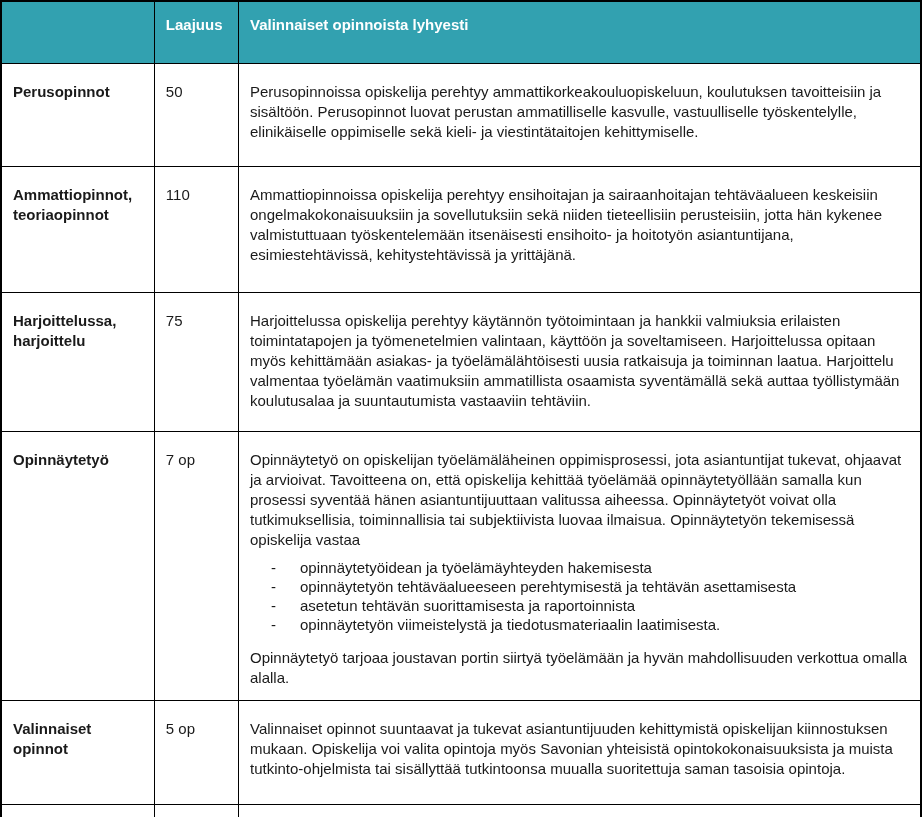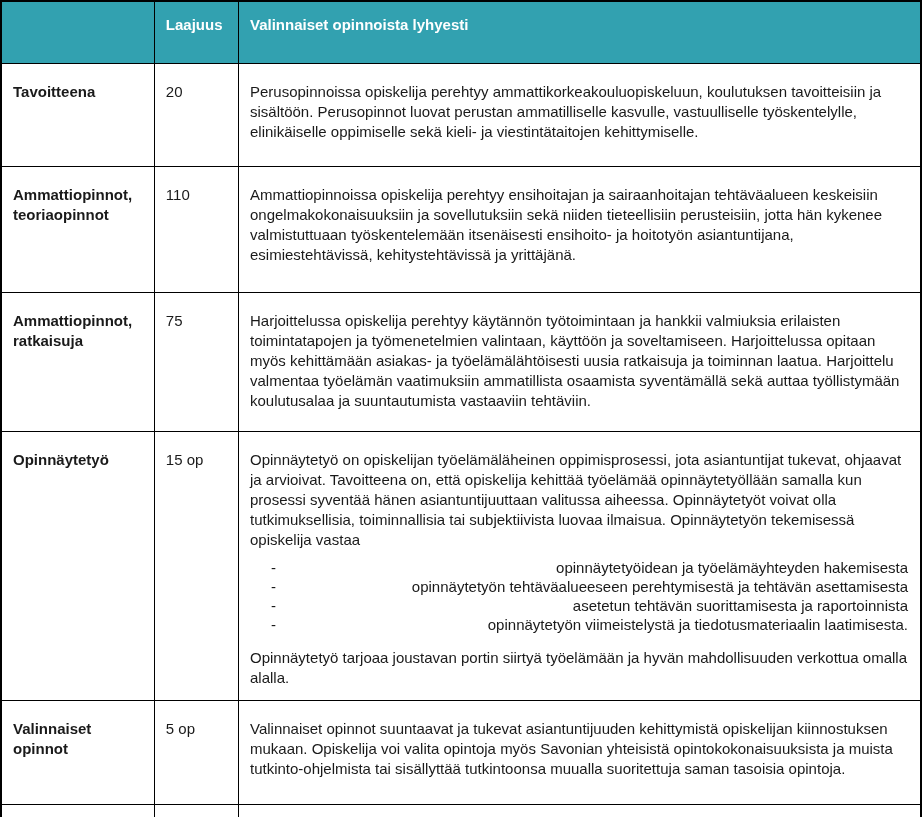--- a/index.html
+++ b/index.html
@@ -72,21 +72,20 @@
   .bullet {
     display: flex;
     padding-left: 21px;
     line-height: 19px;
   }
   .bullet .dash {
     flex: 0 0 29px;
   }
   .bullet .bullet-text {
     flex: 1 1 auto;
-    text-align: right;
   }
 </style>
 </head>
 <body>
 
 <div class="doc">
   <table class="curriculum">
     <colgroup>
       <col class="c1">
         <col class="c2">
@@ -94,39 +93,39 @@
     </colgroup>
     <thead>
       <tr class="r-header">
         <th></th>
         <th>Laajuus</th>
         <th>Valinnaiset opinnoista lyhyesti</th>
       </tr>
     </thead>
     <tbody>
       <tr class="r-0">
-        <td class="cat">Tavoitteena</td>
-        <td class="ext">20</td>
+        <td class="cat">Perusopinnot</td>
+        <td class="ext">50</td>
         <td class="desc">Perusopinnoissa opiskelija perehtyy ammattikorkeakouluopiskeluun, koulutuksen tavoitteisiin ja sisältöön. Perusopinnot luovat perustan ammatilliselle kasvulle, vastuulliselle työskentelylle, elinikäiselle oppimiselle sekä kieli- ja viestintätaitojen kehittymiselle.</td>
       </tr>
       <tr class="r-1">
         <td class="cat">Ammattiopinnot, teoriaopinnot</td>
         <td class="ext">110</td>
         <td class="desc">Ammattiopinnoissa opiskelija perehtyy ensihoitajan ja sairaanhoitajan tehtäväalueen keskeisiin ongelmakokonaisuuksiin ja sovellutuksiin sekä niiden tieteellisiin perusteisiin, jotta hän kykenee valmistuttuaan työskentelemään itsenäisesti ensihoito- ja hoitotyön asiantuntijana, esimiestehtävissä, kehitystehtävissä ja yrittäjänä.</td>
       </tr>
       <tr class="r-2">
-        <td class="cat">Ammattiopinnot, ratkaisuja</td>
+        <td class="cat">Harjoittelussa, harjoittelu</td>
         <td class="ext">75</td>
         <td class="desc">
           <div>Harjoittelussa opiskelija perehtyy käytännön työtoimintaan ja hankkii valmiuksia erilaisten toimintatapojen ja työmenetelmien valintaan, käyttöön ja soveltamiseen.  Harjoittelussa opitaan myös kehittämään asiakas- ja työelämälähtöisesti uusia ratkaisuja ja toiminnan laatua.  Harjoittelu valmentaa työelämän vaatimuksiin ammatillista osaamista syventämällä sekä auttaa työllistymään koulutusalaa ja suuntautumista vastaaviin tehtäviin.</div>
         </td>
       </tr>
       <tr class="r-3">
         <td class="cat">Opinnäytetyö</td>
-        <td class="ext">15 op</td>
+        <td class="ext">7 op</td>
         <td class="desc">
           <div>Opinnäytetyö on opiskelijan työelämäläheinen oppimisprosessi, jota asiantuntijat tukevat, ohjaavat ja arvioivat. Tavoitteena on, että opiskelija kehittää työelämää opinnäytetyöllään samalla kun prosessi syventää hänen asiantuntijuuttaan valitussa aiheessa. Opinnäytetyöt voivat olla tutkimuksellisia, toiminnallisia tai subjektiivista luovaa ilmaisua. Opinnäytetyön tekemisessä opiskelija vastaa</div>
           <ul class="bullets">
             <li class="bullet">
               <span class="dash">-</span>
               <span class="bullet-text">opinnäytetyöidean ja työelämäyhteyden hakemisesta</span>
             </li>
             <li class="bullet">
               <span class="dash">-</span>
               <span class="bullet-text">opinnäytetyön tehtäväalueeseen perehtymisestä ja tehtävän asettamisesta</span>

